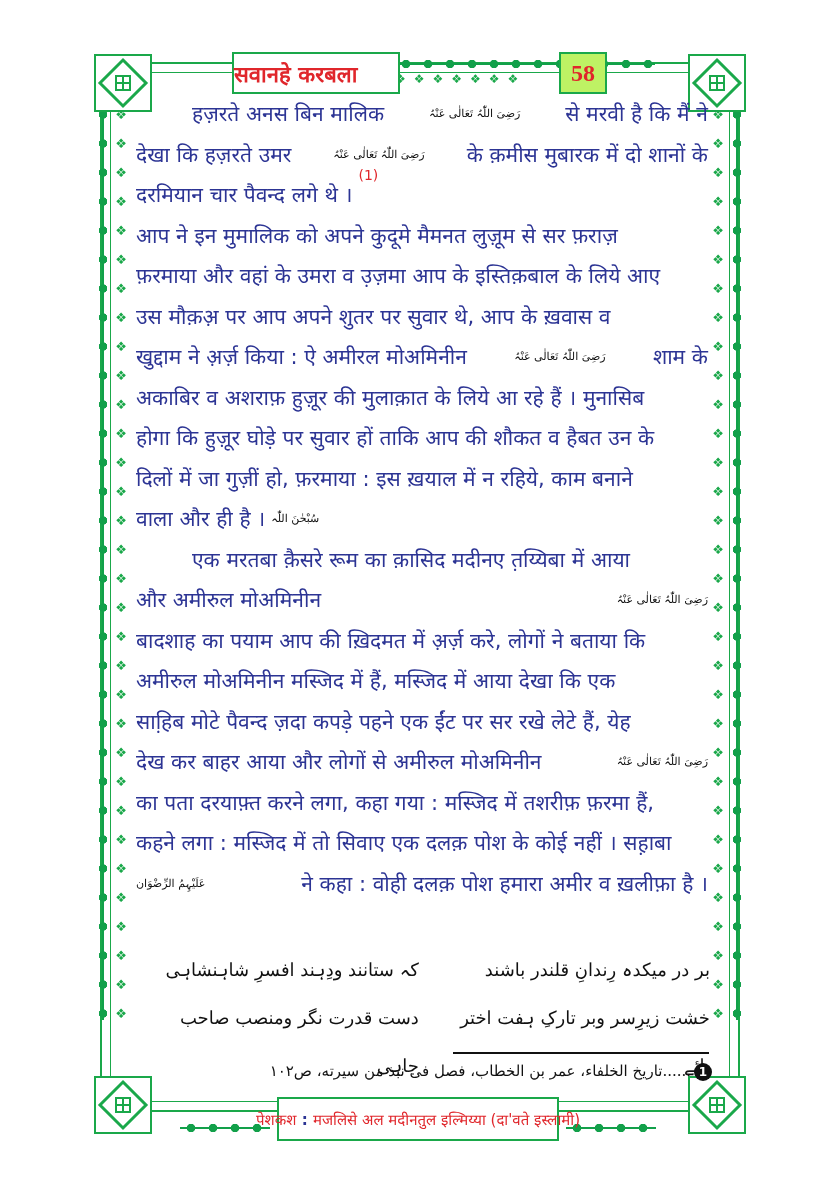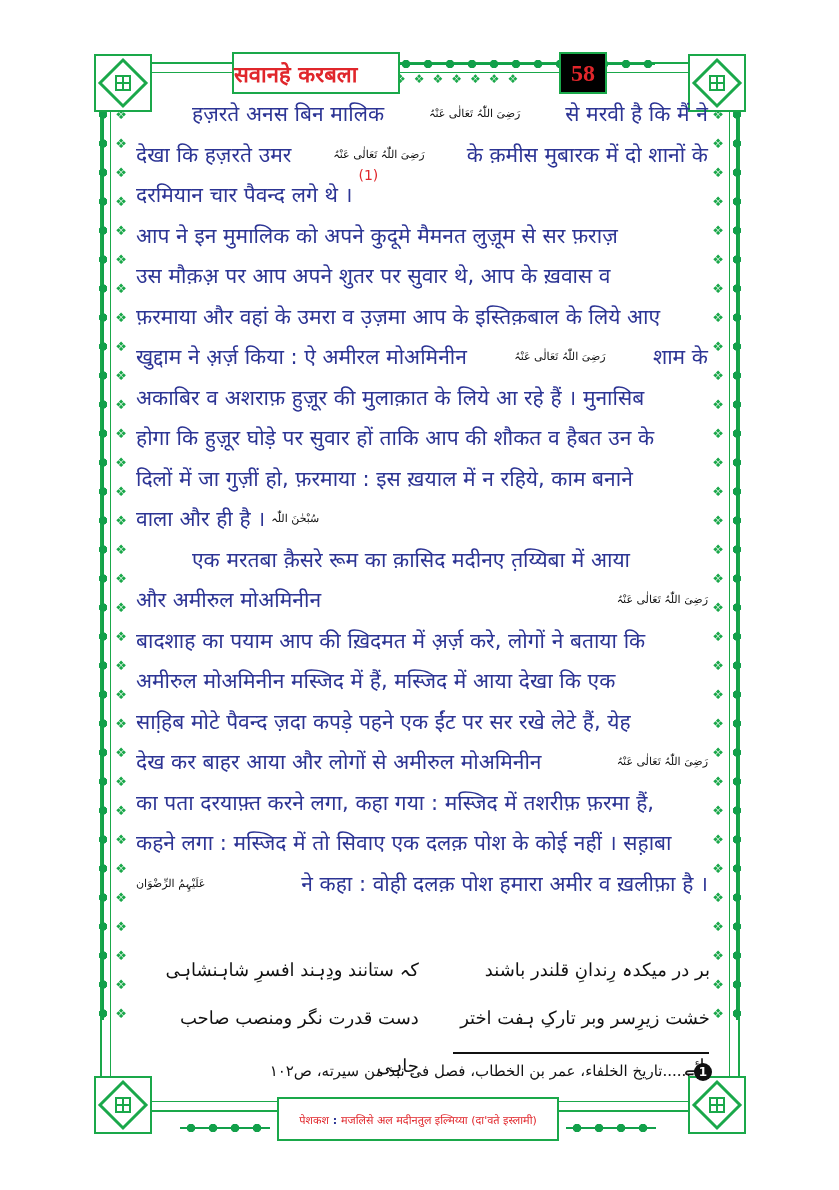--- a/index.html
+++ b/index.html
@@ -36,21 +36,21 @@
   .top-beads::after { content:""; position:absolute; left:0; top:5px; width:100%; height:2px; background:#12a04a; }
   .top-flowers { position: absolute; left: 395px; top: 72px; width: 140px; height: 16px;
                  color:#1aa84a; font-size: 12px; letter-spacing: 8px; white-space: nowrap; overflow:hidden; }
 
   
   .title-box { position: absolute; left: 232px; top: 52px; width: 168px; height: 42px;
                border: 2px solid #1aa84a; background: #fff; box-sizing: border-box;
                display:flex; align-items:center; justify-content:flex-start; }
   .title-text { color: #e0262b; font-size: 22px; font-weight: bold; }
   .pageno-box { position: absolute; left: 559px; top: 52px; width: 48px; height: 42px;
-                border: 2px solid #1aa84a; background:#000000; box-sizing: border-box;
+                border: 2px solid #1aa84a; background:#bef264; box-sizing: border-box;
                 display:flex; align-items:center; justify-content:center; }
   .pageno-text { color: #e0262b; font-size: 24px; font-weight: bold; font-family: "Liberation Serif", serif; }
 
   
   .content { position: absolute; left: 136px; top: 94px; width: 572px; }
   .line { height: 40.5px; line-height: 40.5px; font-size: 21px; color: #2c3494; white-space: nowrap;
           display: flex; justify-content: space-between; }
   .line.indent { padding-left: 56px; }
   .line.last { justify-content: flex-start; gap: 6px; }
   .ar { color: #111; font-family: "DejaVu Serif", serif; font-size: 11px; direction: rtl; }
@@ -66,21 +66,21 @@
   .fn-rule { position: absolute; left: 453px; top: 1052px; width: 256px; height: 2px; background: #111; }
   .footnote { position: absolute; left: 252px; top: 1062px; width: 460px; direction: rtl; text-align: right;
               font-family: "DejaVu Serif", serif; font-size: 15px; color: #111; white-space: nowrap; }
   .fn-num { display:inline-block; width: 18px; height: 18px; border-radius: 50%; background:#111; color:#fff;
             font-size: 12px; line-height: 18px; text-align:center; direction:ltr; margin-left: 3px;
             font-family: "DejaVu Sans", sans-serif; font-weight: bold; }
 
   .publisher-box { position: absolute; left: 277px; top: 1097px; width: 282px; height: 44px;
                    border: 2px solid #1aa84a; background:#fff; box-sizing:border-box;
                    display:flex; align-items:center; justify-content:center; }
-  .publisher-text { color:#e0262b; font-size: 11px; white-space: nowrap; }
+  .publisher-text { color:#e0262b; font-size: 15px; white-space: nowrap; }
   .publisher-text .colon { color:#2c3494; font-weight:bold; }
   .bottom-beads { position:absolute; top:1122px; height:12px; width: 90px;
                   background-image: radial-gradient(circle, #12a04a 4px, transparent 4.5px);
                   background-size: 22px 12px; background-repeat: repeat-x; }
   .bottom-beads::after { content:""; position:absolute; left:0; top:5px; width:100%; height:2px; background:#12a04a; }
   .bb-left { left: 180px; }
   .bb-right { left: 566px; }
 </style>
 </head>
 <body>
@@ -153,24 +153,24 @@
       <span>के क़मीस मुबारक में दो शानों के</span>
     </div>
     <div class="line last">
       <span>दरमियान चार पैवन्द लगे थे ।</span>
       <span class="ref">(1)</span>
     </div>
     <div class="line">
       <span>आप ने इन मुमालिक को अपने कुदूमे मैमनत लुज़ूम से सर फ़राज़</span>
     </div>
     <div class="line">
+      <span>फ़रमाया और वहां के उमरा व उ़ज़मा आप के इस्तिक़बाल के लिये आए</span>
+    </div>
+    <div class="line">
       <span>उस मौक़अ़ पर आप अपने शुतर पर  सुवार थे, आप के ख़वास व</span>
-    </div>
-    <div class="line">
-      <span>फ़रमाया और वहां के उमरा व उ़ज़मा आप के इस्तिक़बाल के लिये आए</span>
     </div>
     <div class="line">
       <span>खुद्दाम ने अ़र्ज़ किया : ऐ अमीरल मोअमिनीन</span>
       <span class="ar">رَضِیَ اللّٰہُ تَعَالٰی عَنْہُ</span>
       <span>शाम के</span>
     </div>
     <div class="line">
       <span>अकाबिर व अशराफ़ हुज़ूर की मुलाक़ात के लिये आ रहे हैं । मुनासिब</span>
     </div>
     <div class="line">

